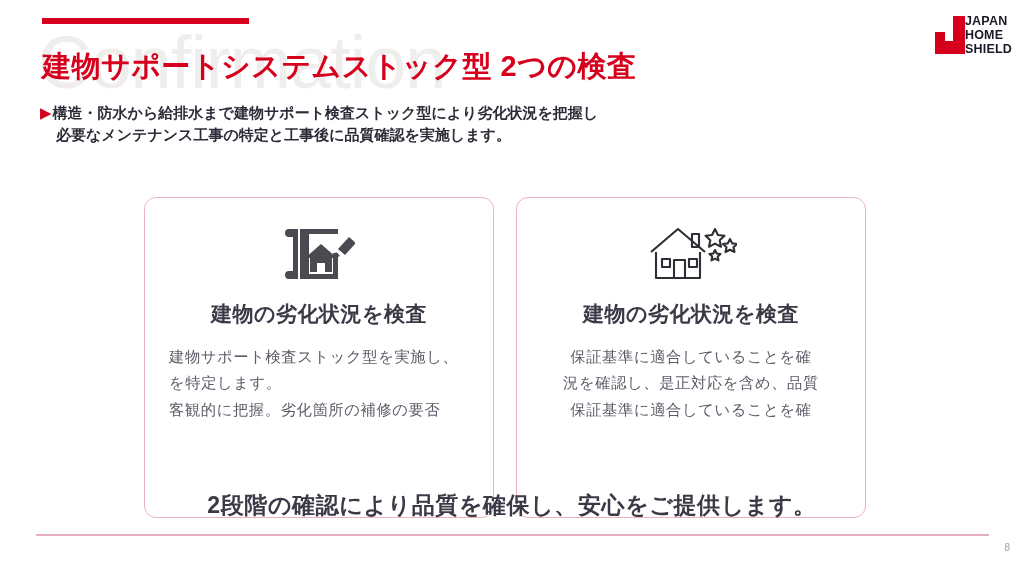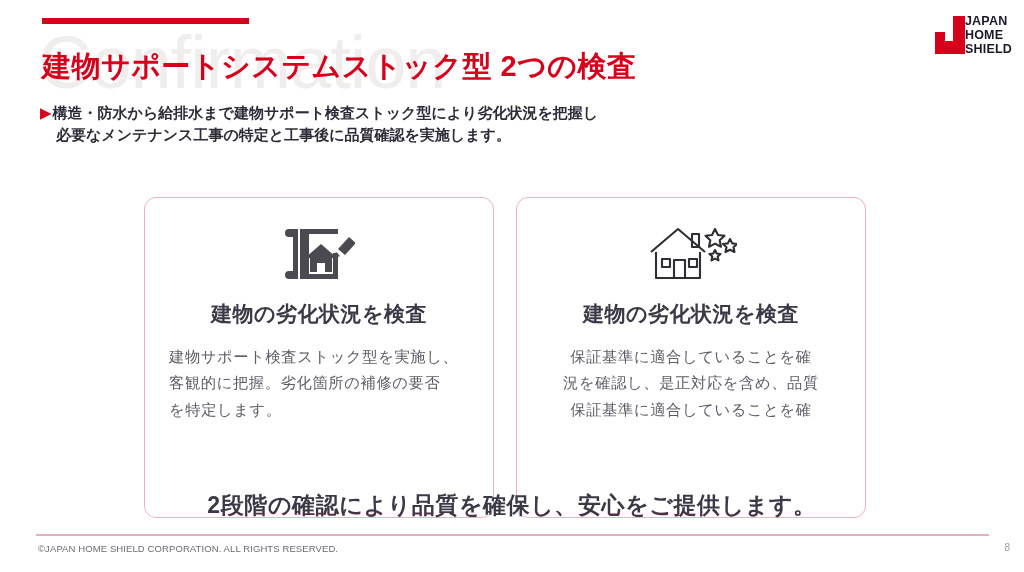--- a/index.html
+++ b/index.html
@@ -243,22 +243,22 @@
             <path d="M38 21 l16 14 h-5 v14 h-22 v-14 h-5 z"></path>
             <rect x="34" y="40" width="8" height="9" fill="#ffffff"></rect>
             <path d="M55 26 l11 -12 l7 6 l-11 12 z" fill="#4a4a50"></path>
             <path d="M53 29 l-3 7 l7 -3 z" fill="#4a4a50"></path>
           </g>
         </svg>
       </div>
       <div class="card-title">建物の劣化状況を検査</div>
       <div class="card-body">
         <div>建物サポート検査ストック型を実施し、</div>
+        <div>を特定します。</div>
         <div>客観的に把握。劣化箇所の補修の要否</div>
-        <div>を特定します。</div>
       </div>
     </div>
 
     <div class="card">
       <div class="card-icon">
         <svg width="92" height="62" viewBox="0 0 92 62" aria-hidden="true">
           <g fill="none" stroke="#2e2e34" stroke-width="2.1" stroke-linejoin="round">
             <path d="M6 29 L33 6 L60 29"></path>
             <path d="M11 29 V55 H55 V29"></path>
             <rect x="47" y="11" width="7" height="13"></rect>
@@ -277,16 +277,15 @@
         <div>況を確認し、是正対応を含め、品質</div>
         <div>保証基準に適合していることを確</div>
       </div>
     </div>
 
   </div>
 
   <div class="closing">2段階の確認により品質を確保し、安心をご提供します。</div>
 
   <div class="footer-rule"></div>
-  <div class="footer-copy">©JAPAN HOME SHIELD CORPORATION.  ALL RIGHTS RESERVED.</div>
   <div class="page-num">8</div>
 
 </div>
 
 </body></html>

